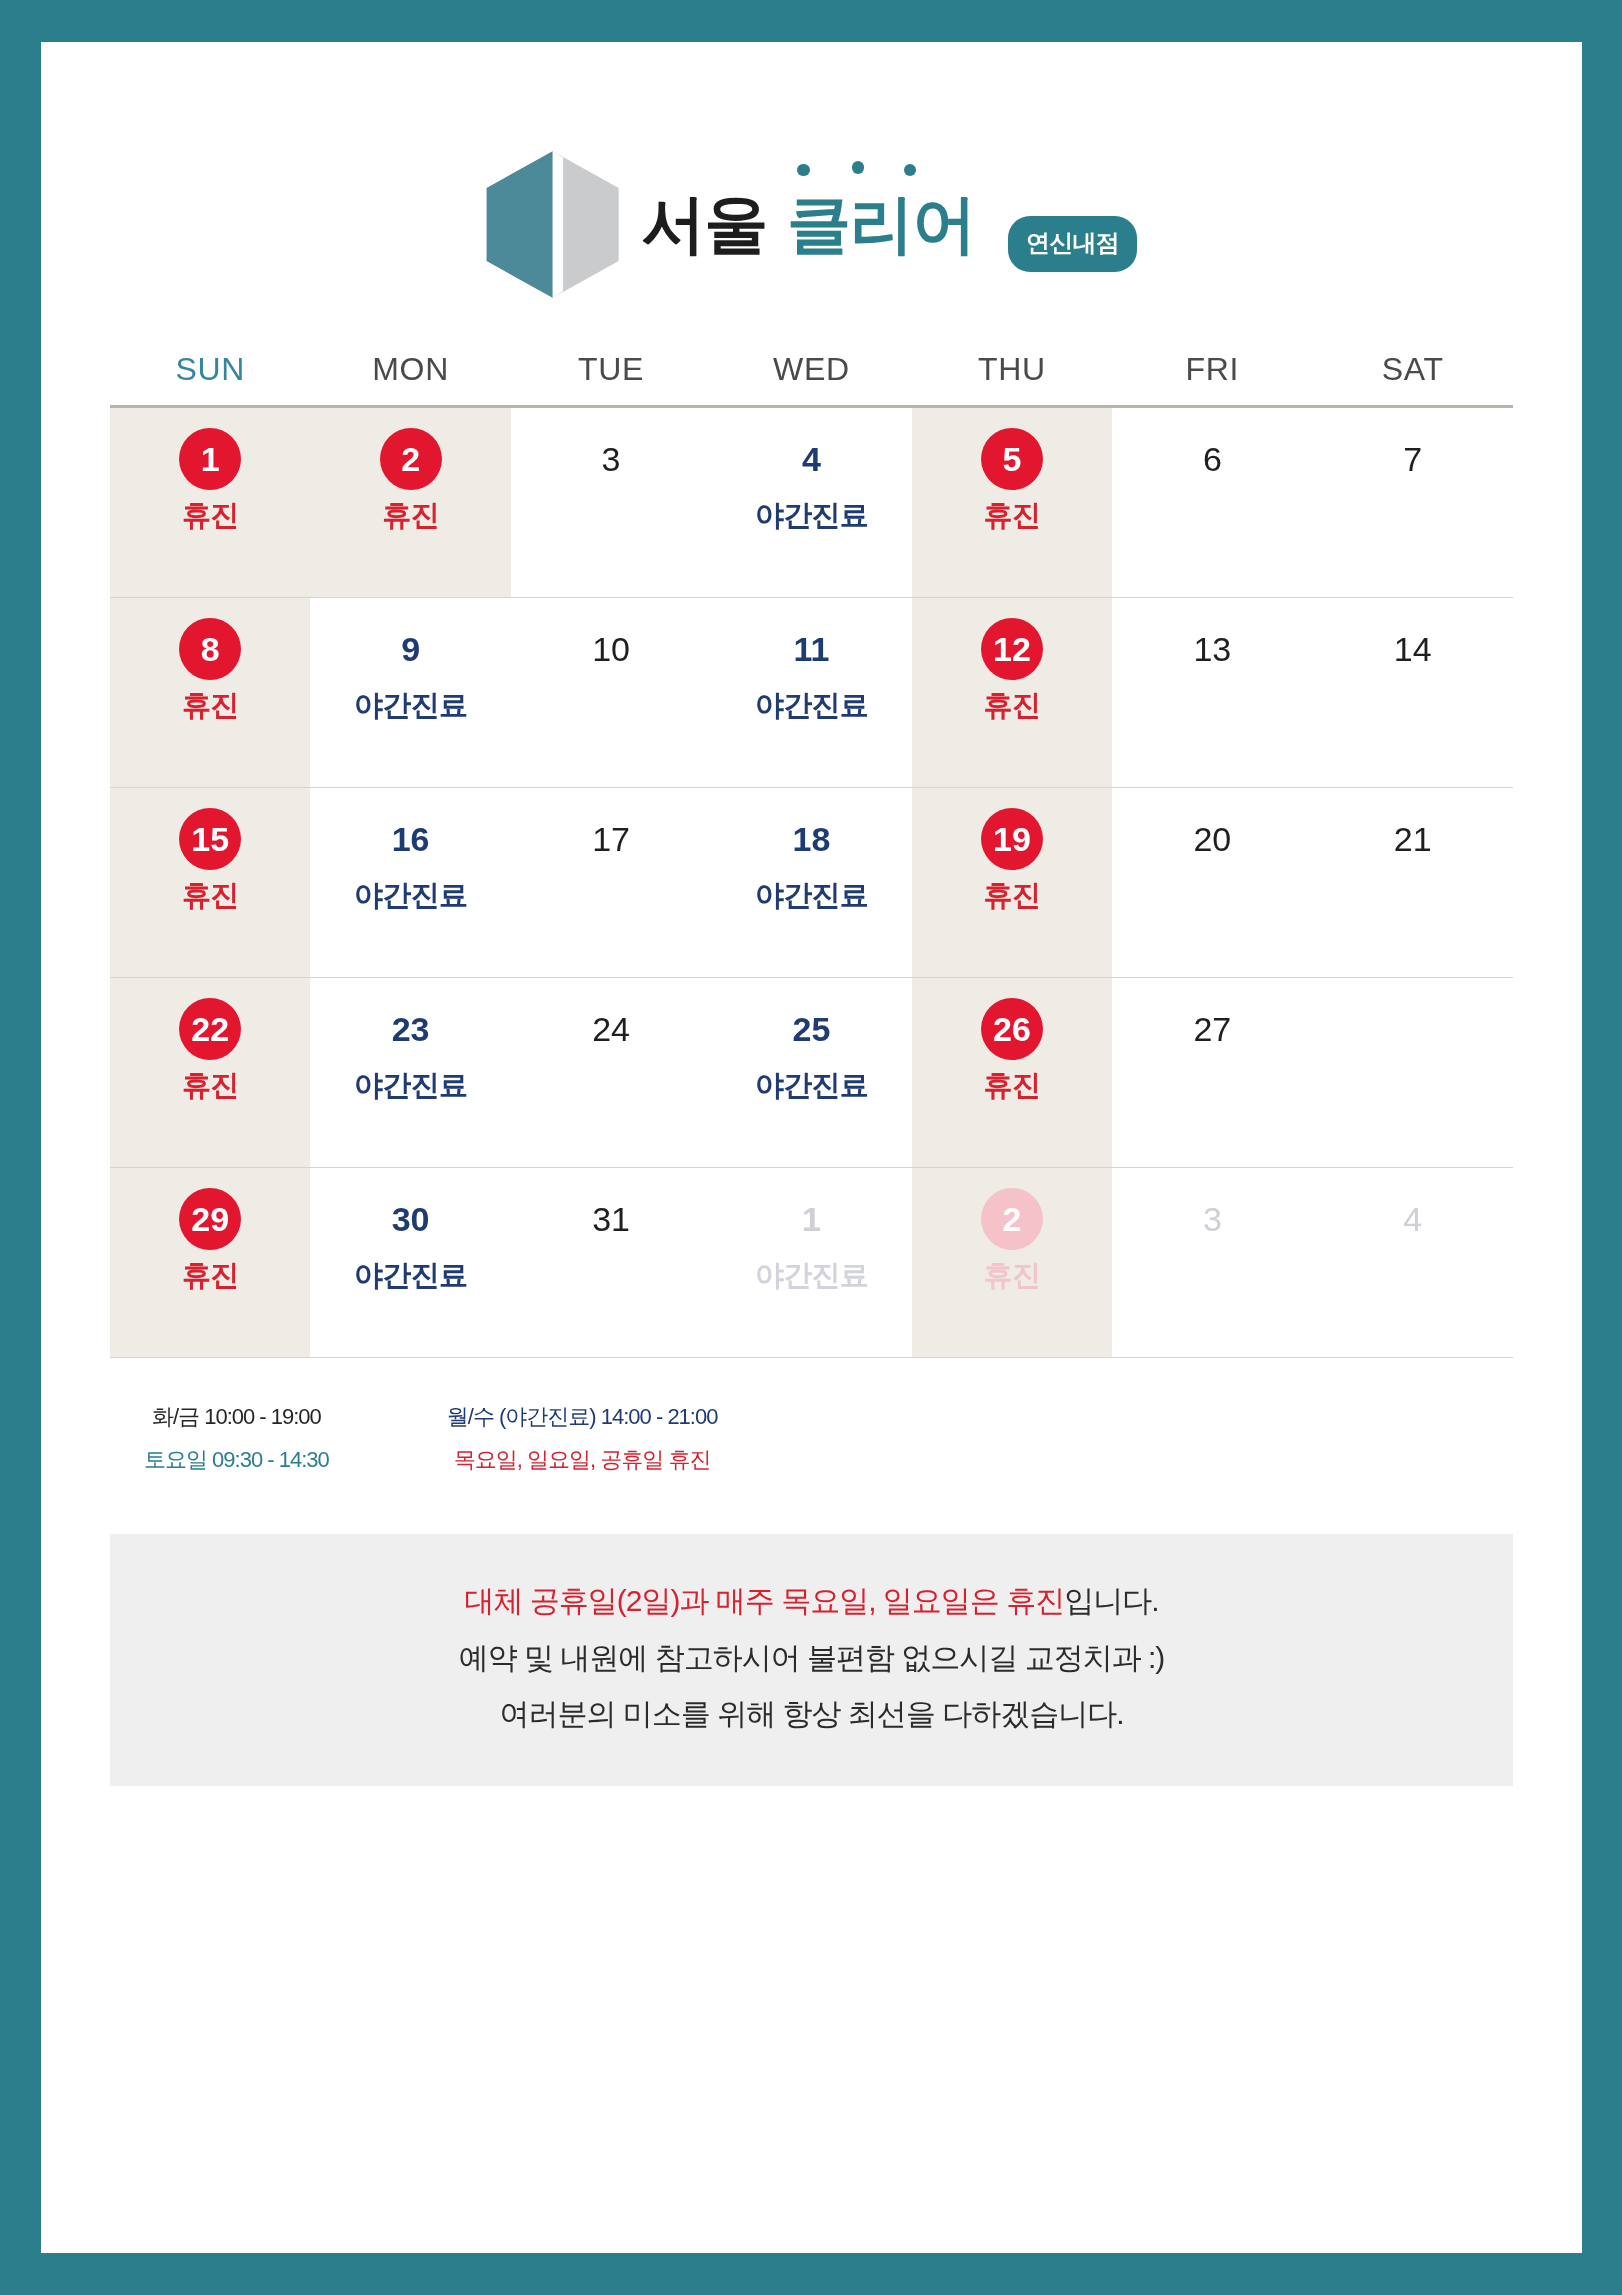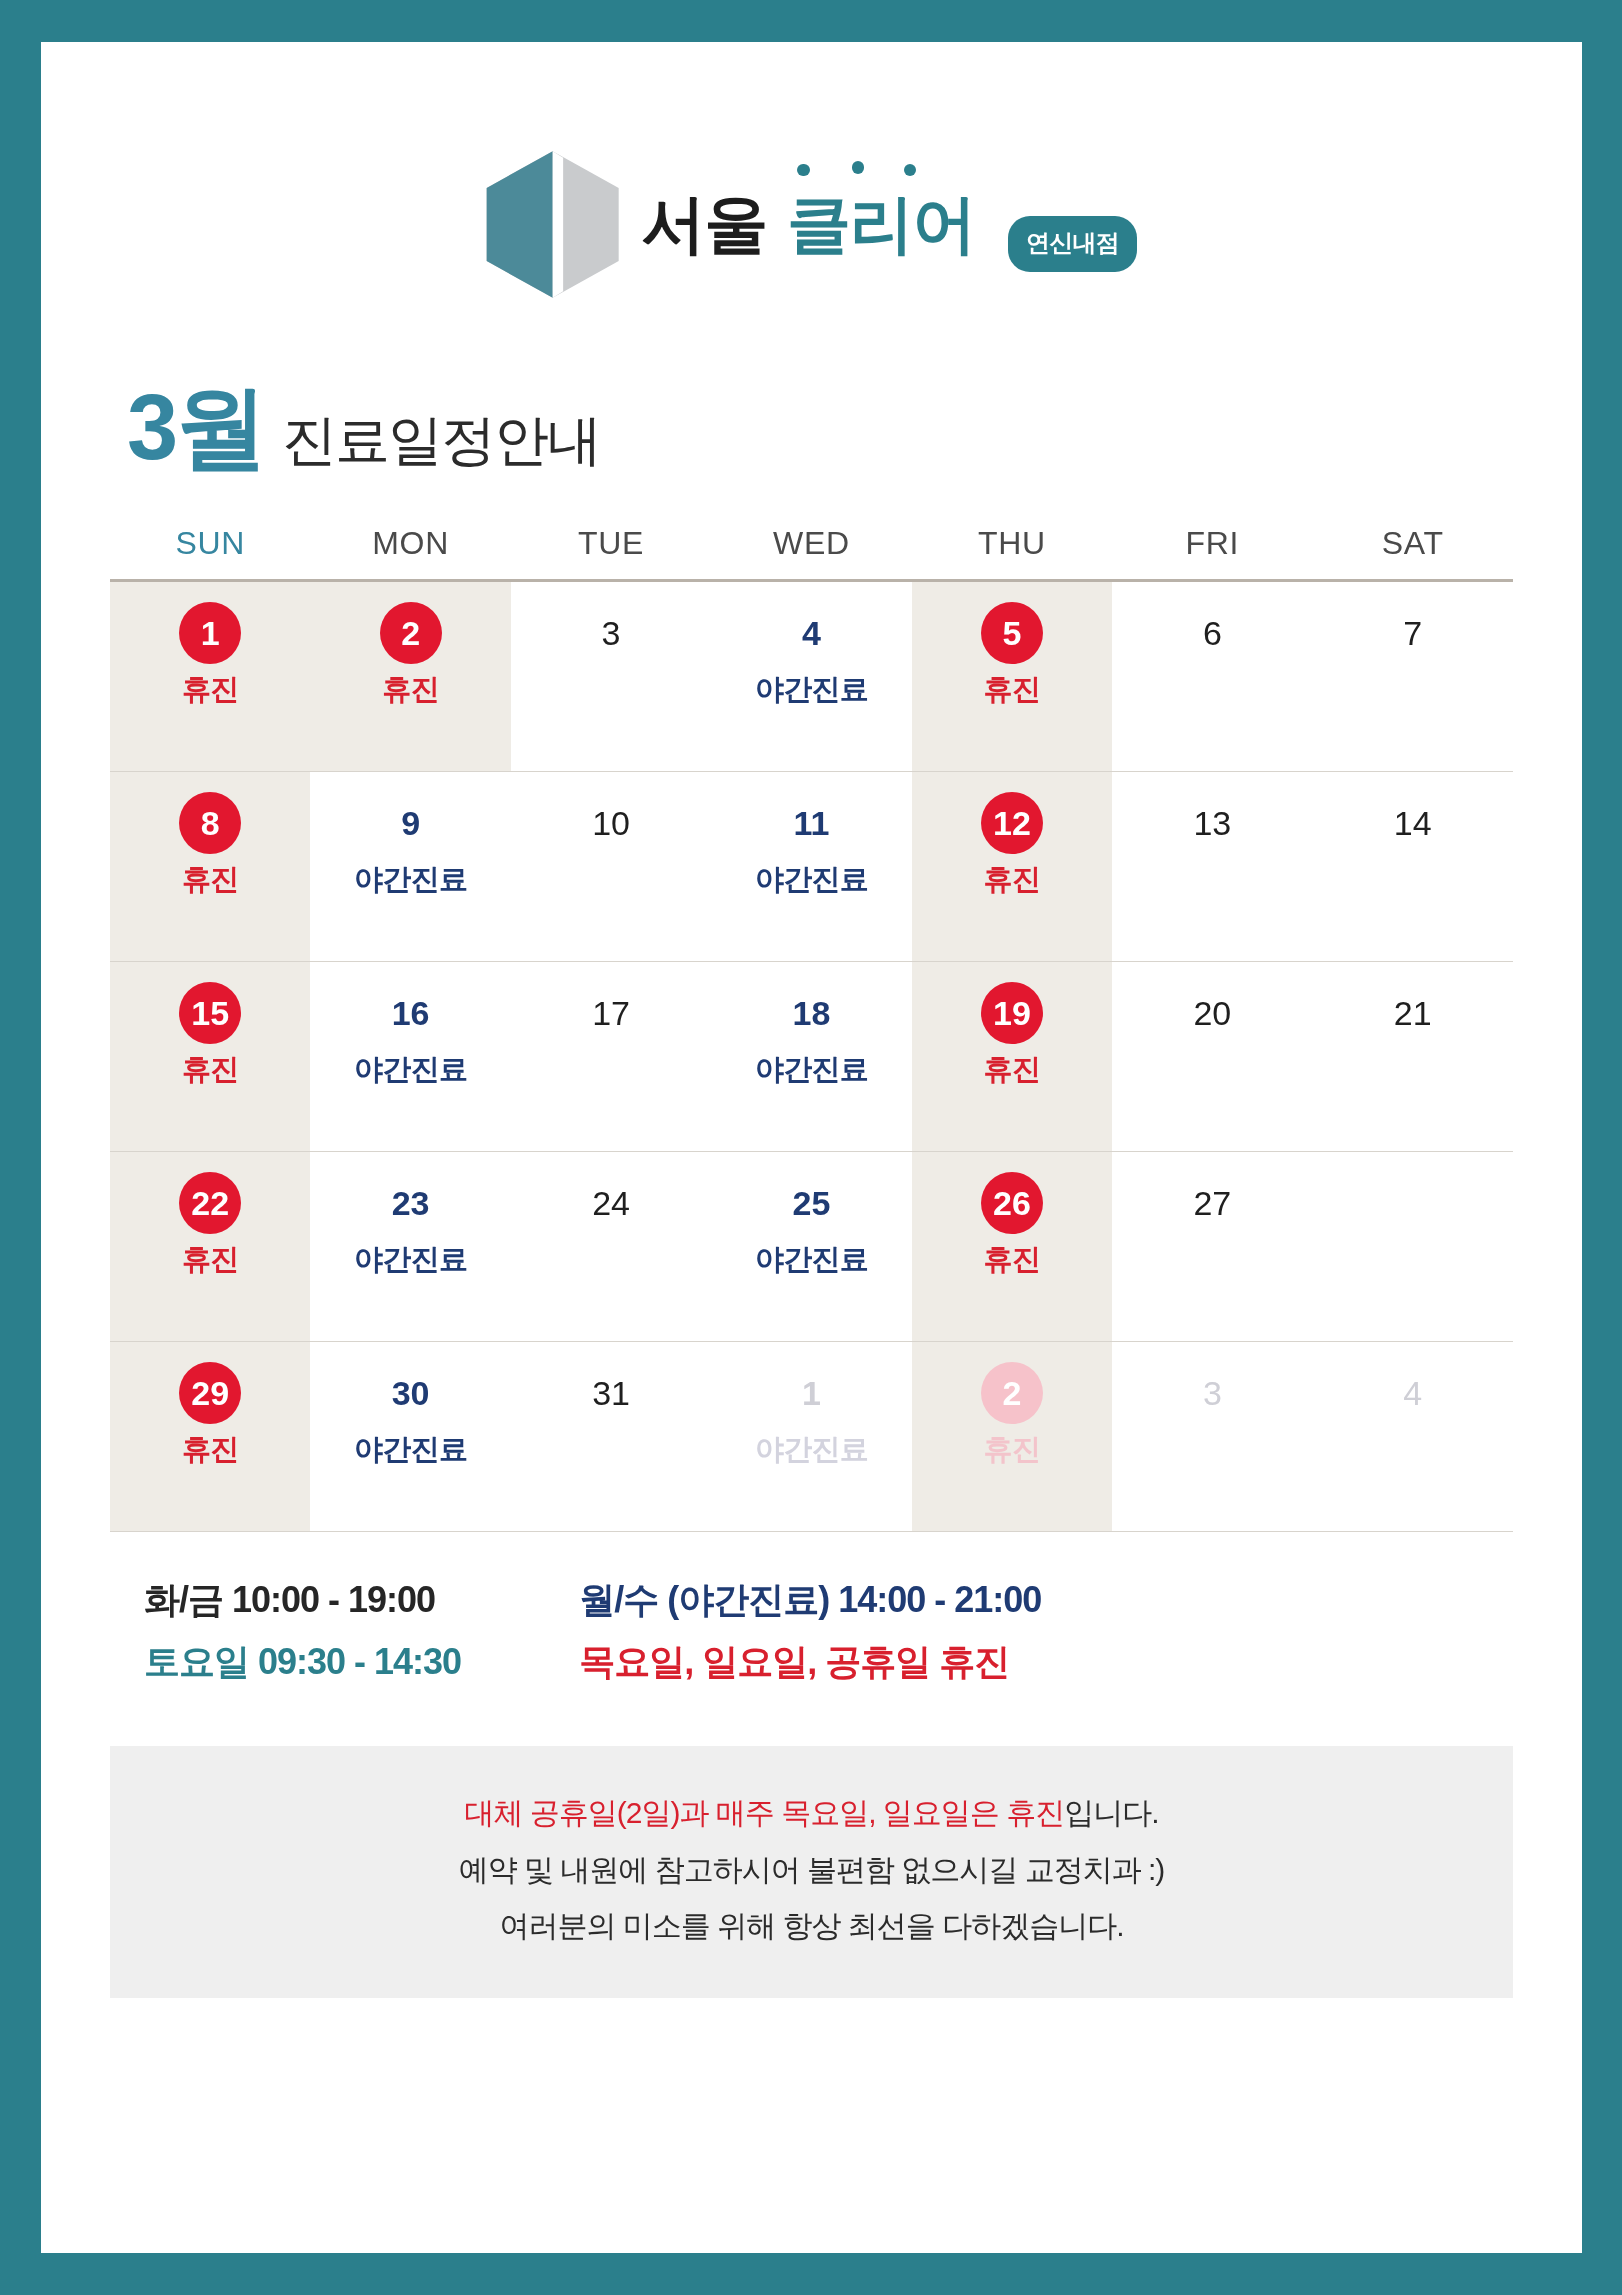--- a/index.html
+++ b/index.html
@@ -182,21 +182,21 @@
   .tag.muted-night { color: #d3d3de; }
 
   
   .hours {
     display: flex;
     margin-top: 44px;
     padding-left: 34px;
     gap: 118px;
   }
   .hours-col { display: flex; flex-direction: column; gap: 13px; }
-  .h-line { font-size: 36px; font-weight: bold; letter-spacing: -1px; }
+  .h-line { font-size: 22px; font-weight: normal; letter-spacing: -1px; text-align: center; }
   .h-dark  { color: #262626; }
   .h-teal  { color: #2b7f8c; }
   .h-navy  { color: #1f3b73; }
   .h-red   { color: #d8202e; }
 
   
   .notice {
     margin-top: 59px;
     background: #efefef;
     padding: 47px 26px 51px 26px;
@@ -230,24 +230,20 @@
             <i style="left:3.9px;  top:2.6px;"></i>
             <i style="left:58px; top:0px;"></i>
             <i style="left:110px;top:2.6px;"></i>
           </span>
           <span>클리어</span>
         </span>
       </div>
       <div class="badge">연신내점</div>
     </div>
 
-    <div class="title-row">
-      <div class="title-month">3월</div>
-      <div class="title-sub">진료일정안내</div>
-    </div>
 
     <div class="cal">
       <div class="dow-row">
         <div class="dow sun">SUN</div>
         <div class="dow">MON</div>
         <div class="dow">TUE</div>
         <div class="dow">WED</div>
         <div class="dow">THU</div>
         <div class="dow">FRI</div>
         <div class="dow">SAT</div>

